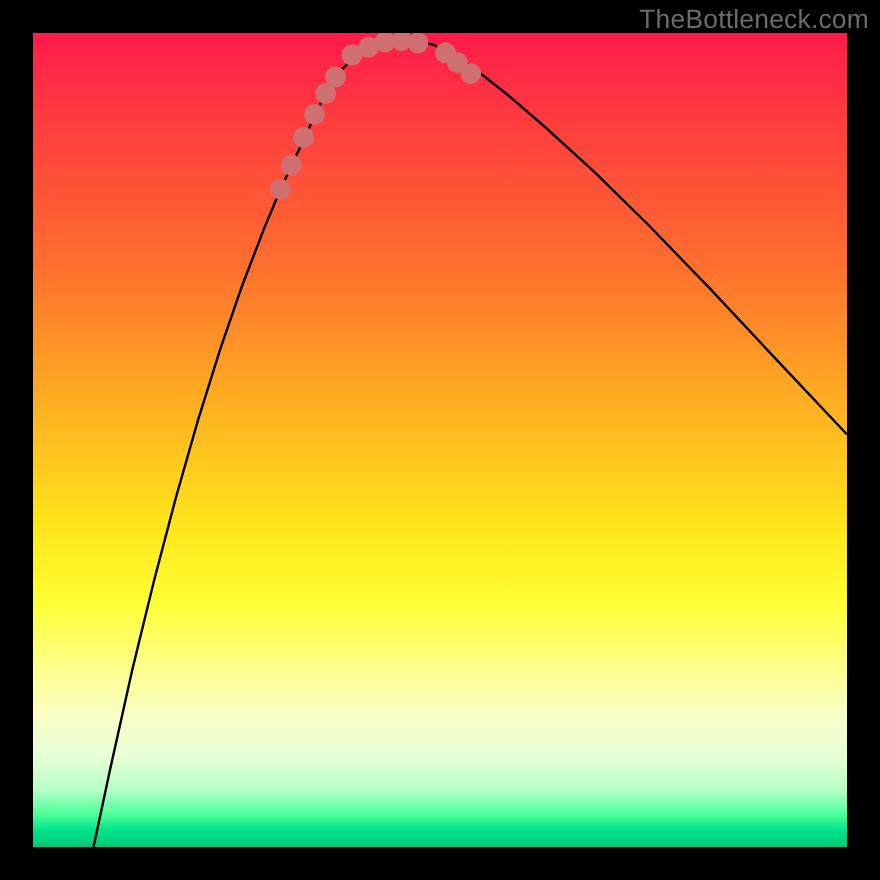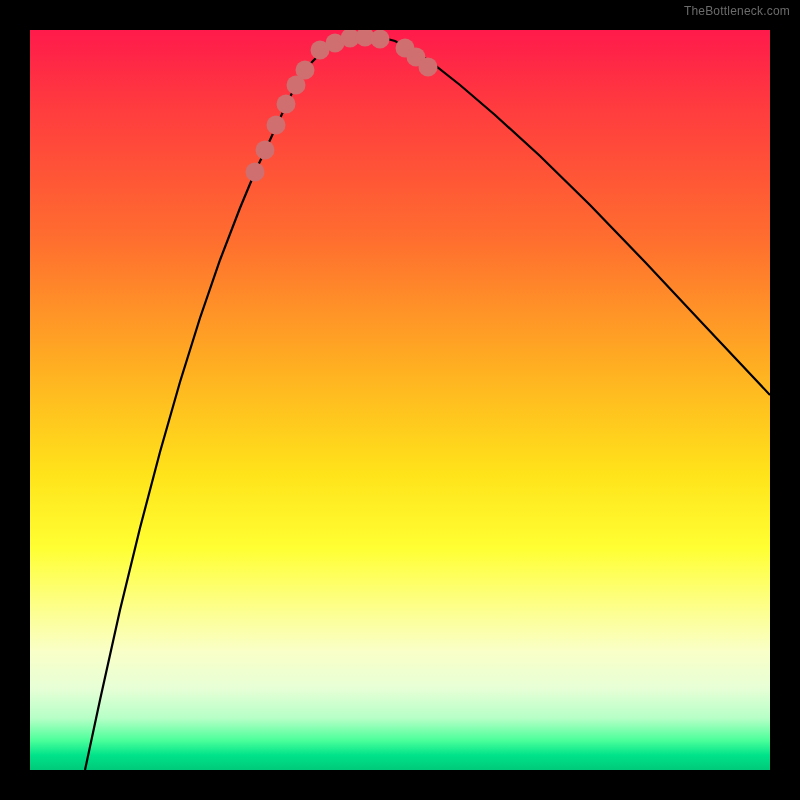--- a/index.html
+++ b/index.html
@@ -44,21 +44,21 @@
     inset: 0;
     width: 100%;
     height: 100%;
     display: block;
   }
   .watermark {
     position: absolute;
     top: 4px;
     right: 10px;
     color: #6b6b6b;
-    font-size: 12px;
+    font-size: 24px;
     letter-spacing: 0.2px;
     user-select: none;
   }
 </style>
 </head>
 <body>
 
 <div class="frame">
   <div class="plot-area">
     <svg class="curve" viewBox="0 0 740 740" preserveAspectRatio="none">

